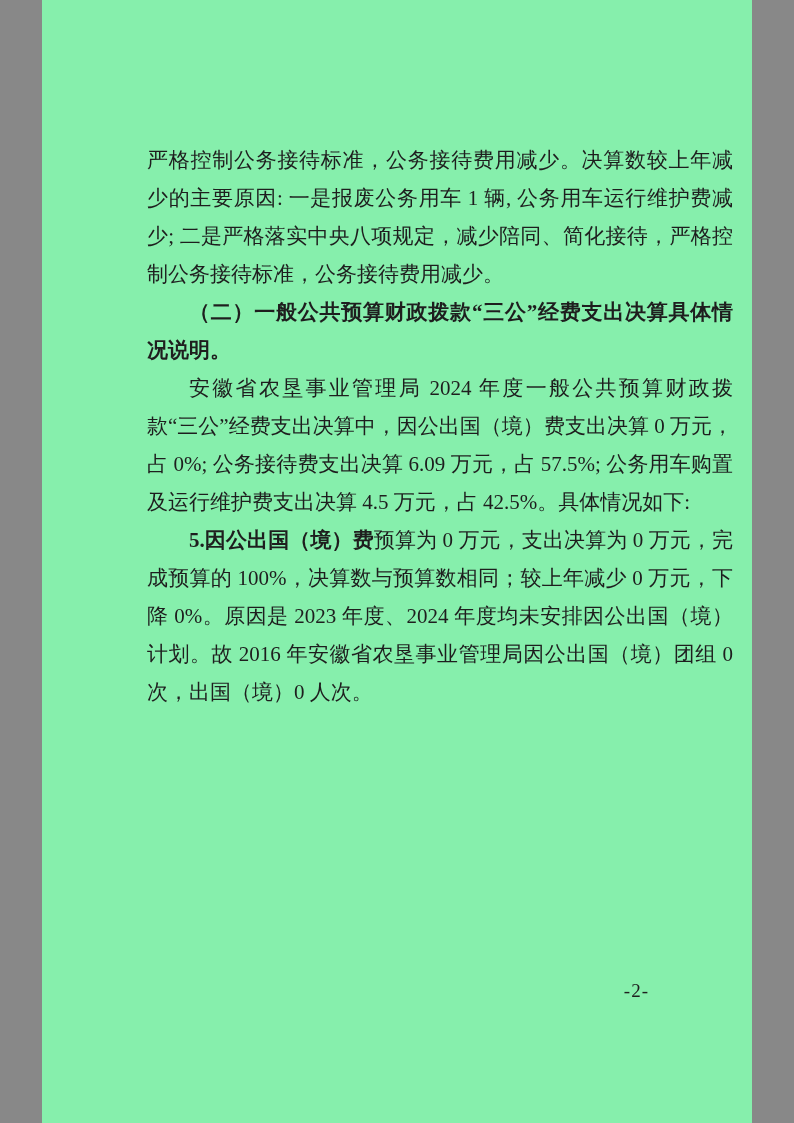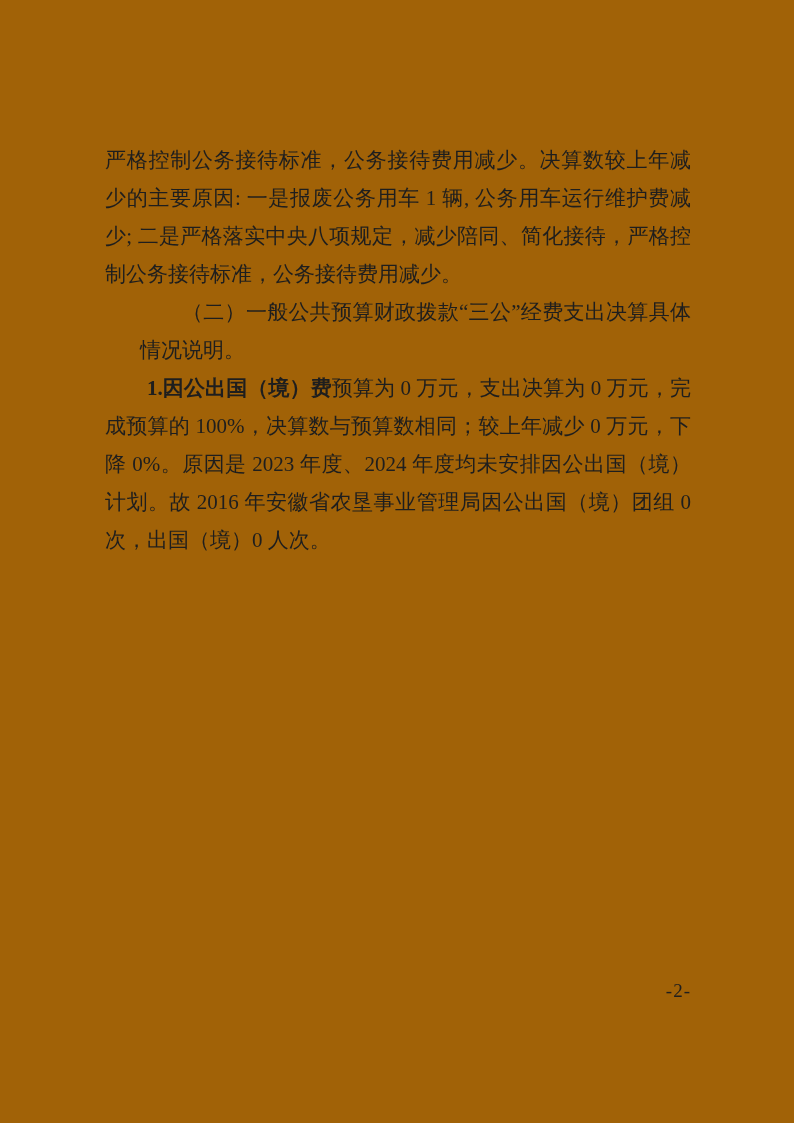--- a/index.html
+++ b/index.html
@@ -2,24 +2,24 @@
 <html><head>
 <meta charset="utf-8">
 <style>
   html, body {
     margin: 0;
     padding: 0;
     background: #888;
   }
   .page {
     position: relative;
-    width: 794px;
+    width: 710px;
     height: 1123px;
     margin: 0 auto;
-    background: #a16207;
+    background: #86efac;
     overflow: hidden;
     font-family: "Liberation Serif", "DejaVu Serif", serif;
     color: #1e1e1e;
   }
   .content {
     position: absolute;
     left: 105px;
     top: 141px;
     width: 586px;
     font-size: 21px;
@@ -28,22 +28,21 @@
   }
   .para {
     margin: 0;
     padding: 0;
     text-indent: 2em;
   }
   .para.no-indent {
     text-indent: 0;
   }
   .para.heading {
-    font-weight: normal;
-    margin-left: 35px;
+    font-weight: bold;
   }
   .bold-lead {
     font-weight: bold;
   }
   .page-number {
     position: absolute;
     top: 979px;
     right: 103px;
     font-size: 19px;
     line-height: 24px;
@@ -51,16 +50,17 @@
     letter-spacing: 1px;
   }
 </style>
 </head>
 <body>
 
 <div class="page">
   <div class="content">
     <p class="para no-indent">严格控制公务接待标准，公务接待费用减少。决算数较上年减少的主要原因: 一是报废公务用车 1 辆, 公务用车运行维护费减少; 二是严格落实中央八项规定，减少陪同、简化接待，严格控制公务接待标准，公务接待费用减少。</p>
     <p class="para heading">（二）一般公共预算财政拨款“三公”经费支出决算具体情况说明。</p>
-    <p class="para"><span class="bold-lead">1.因公出国（境）费</span><span>预算为 0 万元，支出决算为 0 万元，完成预算的 100%，决算数与预算数相同；较上年减少 0 万元，下降 0%。原因是 2023 年度、2024 年度均未安排因公出国（境）计划。故 2016 年安徽省农垦事业管理局因公出国（境）团组 0 次，出国（境）0 人次。</span></p>
+    <p class="para">安徽省农垦事业管理局 2024 年度一般公共预算财政拨款“三公”经费支出决算中，因公出国（境）费支出决算 0 万元，占 0%; 公务接待费支出决算 6.09 万元，占 57.5%; 公务用车购置及运行维护费支出决算 4.5 万元，占 42.5%。具体情况如下:</p>
+    <p class="para"><span class="bold-lead">5.因公出国（境）费</span><span>预算为 0 万元，支出决算为 0 万元，完成预算的 100%，决算数与预算数相同；较上年减少 0 万元，下降 0%。原因是 2023 年度、2024 年度均未安排因公出国（境）计划。故 2016 年安徽省农垦事业管理局因公出国（境）团组 0 次，出国（境）0 人次。</span></p>
   </div>
   <div class="page-number">-2-</div>
 </div>
 
 </body></html>

